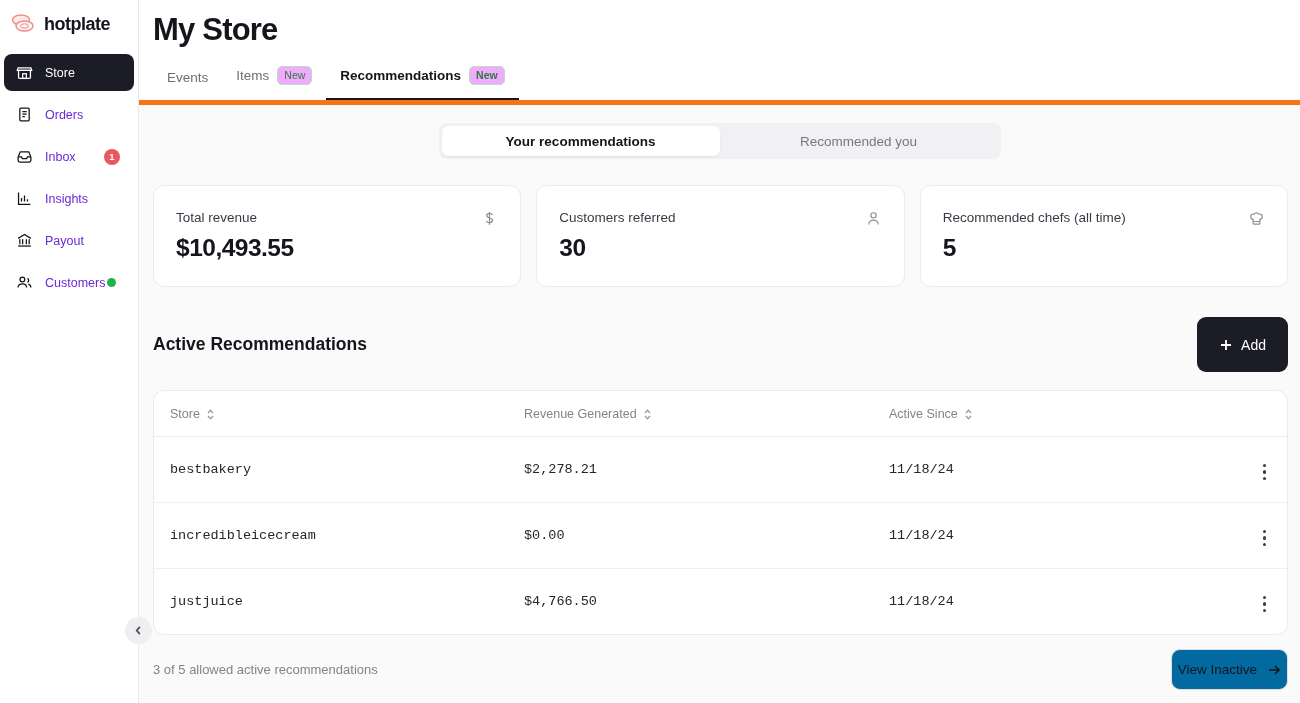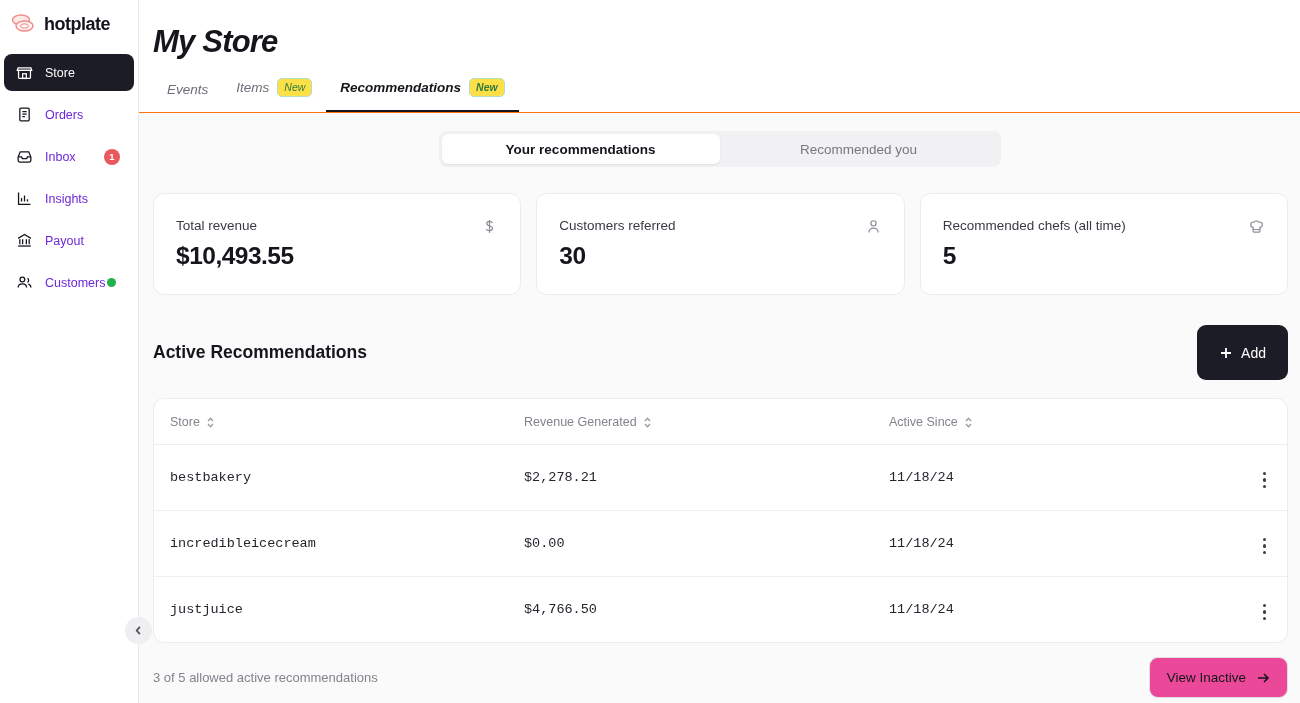--- a/index.html
+++ b/index.html
@@ -62,38 +62,38 @@
     position: absolute; left: 125px; top: 617px;
     width: 27px; height: 27px; border-radius: 50%;
     background: #efeff2;
     display: flex; align-items: center; justify-content: center;
     cursor: pointer; z-index: 5;
   }
   .collapse-btn svg { width: 11px; height: 11px; color: #4a4a55; }
 
   
   .main { flex: 1; height: 703px; background: #fafafa; position: relative; }
-  .topbar { background: #ffffff; border-bottom: 1px solid #f97316; padding: 12px 0 0 14px; font-style: italic; }
+  .topbar { background: #ffffff; border-bottom: 5px solid #f97316; padding: 0 0 0 14px; }
   .page-title {
     font-size: 31px; font-weight: bold; color: #15151c;
     letter-spacing: -0.8px;
     padding-top: 12px;
   }
   .tabs { display: flex; align-items: flex-end; gap: 0; margin-top: 18px; }
   .tab {
     display: flex; align-items: center; gap: 8px;
     padding: 0 14px 13px 14px;
     font-size: 13.5px; color: #6d6d78;
     cursor: pointer;
     border-bottom: 2.5px solid transparent;
   }
   .tab.active { color: #15151c; font-weight: bold; border-bottom-color: #15151c; }
   .pill-new {
     font-size: 10.5px; color: #2f7a3e;
-    border: 1px solid #b6dfbd; background: #fde047;
+    border: 1px solid #b6dfbd; background: #f0abfc;
     border-radius: 5px; padding: 2px 6px 3px 6px;
   }
 
   
   .seg-wrap { display: flex; justify-content: center; padding-top: 18px; }
   .segmented {
     display: flex; width: 562px; height: 36px;
     background: #f1f1f4; border-radius: 8px; padding: 3px;
   }
   .seg {
@@ -151,23 +151,23 @@
   .c2 { width: 365px; }
   .c3 { width: 270px; }
   .c4 { text-align: right; padding-right: 18px !important; }
   .kebab { display: inline-flex; flex-direction: column; gap: 3px; cursor: pointer; padding: 3px; }
   .kebab i { width: 3.5px; height: 3.5px; border-radius: 50%; background: #3d3d48; display: block; }
 
   .foot { display: flex; align-items: center; justify-content: space-between; margin-top: 14px; padding-bottom: 14px; }
   .foot-note { font-size: 13px; color: #83838d; }
   .ghost-btn {
     display: flex; align-items: center; gap: 10px;
-    background: #ec4899; color: #15151c;
+    background: #0369a1; color: #15151c;
     border: 1px solid #dededf; border-radius: 9px;
-    height: 41px; padding: 0 17px;
+    height: 41px; padding: 0 6px;
     font-size: 13.5px; font-family: inherit; cursor: pointer;
   }
   .ghost-btn svg { width: 14px; height: 14px; }
 </style>
 </head>
 <body>
 
 <div class="app">
 
   <aside class="sidebar">

